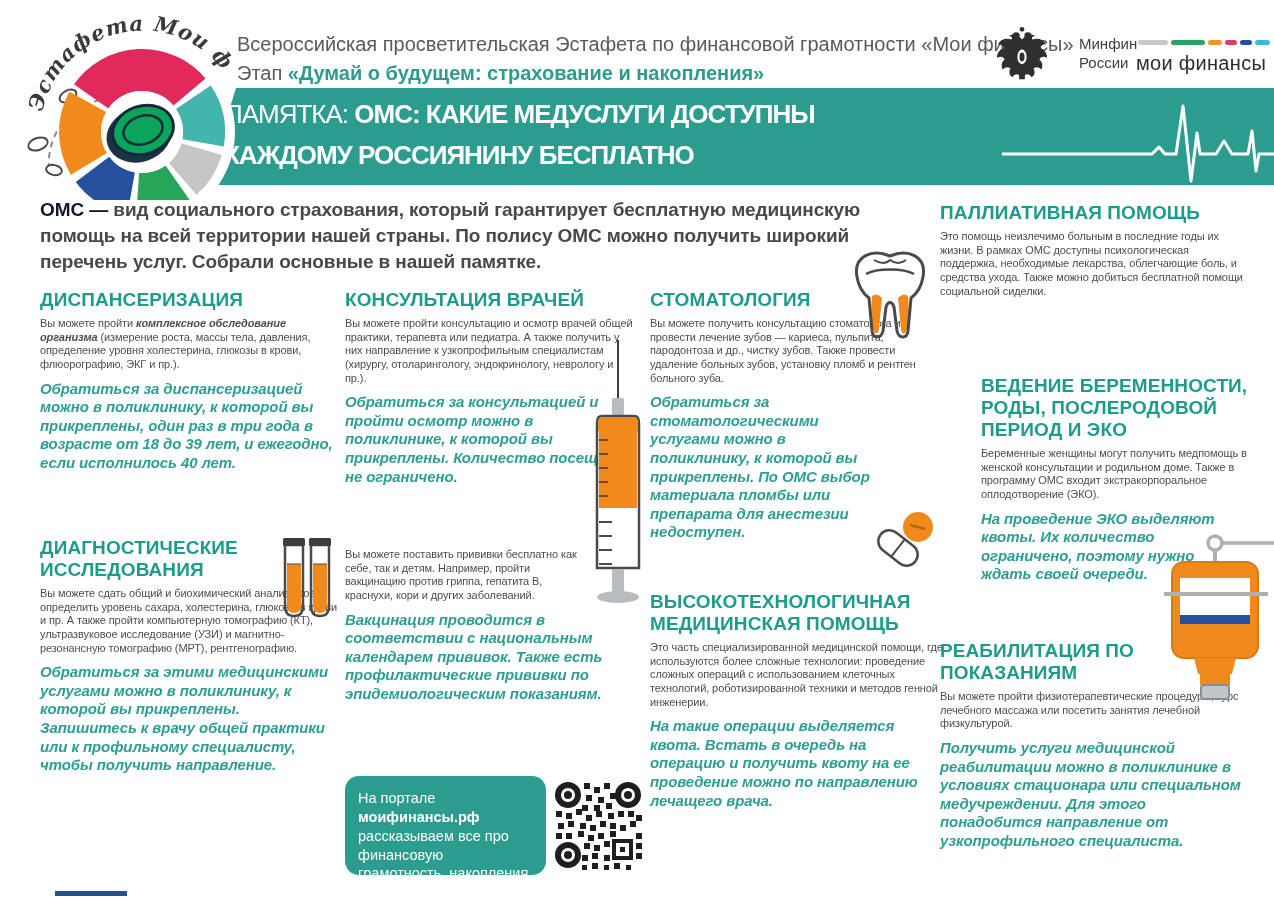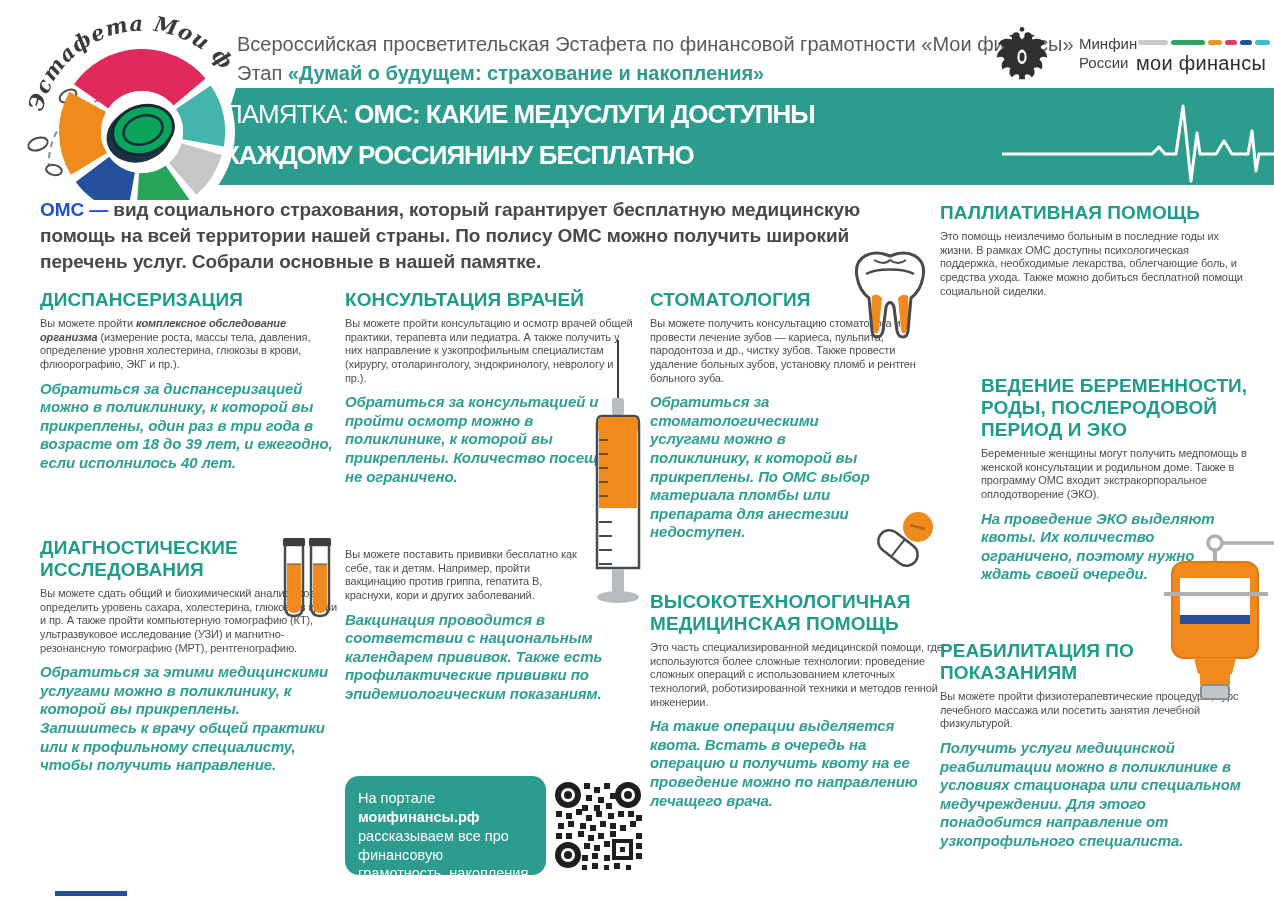--- a/index.html
+++ b/index.html
@@ -21,21 +21,21 @@
   .band{position:absolute;left:200px;top:88px;width:1074px;height:97px;background:#2b9c8e;
         clip-path:polygon(36px 0,100% 0,100% 100%,6px 100%);}
   .band-title{position:absolute;left:224px;top:94px;color:#fff;font-size:26px;line-height:41px;
         font-weight:700;letter-spacing:-1px;white-space:nowrap;}
   .kicker{font-weight:400;}
   .ecg{position:absolute;right:0;top:0;}
   .logo{position:absolute;left:4px;top:4px;}
   
   .intro{position:absolute;left:40px;top:197px;width:872px;margin:0;
          font-size:19px;font-weight:700;color:#484848;line-height:1.38;letter-spacing:-.1px;}
-  .intro-lead{color:#1d4ed8;}
+  .intro-lead{color:#0f172a;}
   
   .sec{position:absolute;}
   .sec-title{margin:0 0 6px 0;font-size:19px;line-height:1.16;color:#1d9c8b;font-weight:700;letter-spacing:.1px;}
   .sec-body{margin:0 0 8px 0;font-size:11px;line-height:1.24;color:#4e4e4e;letter-spacing:-.1px;}
   .sec-note{margin:0;font-size:15px;line-height:1.24;color:#2d9f92;font-style:italic;font-weight:600;letter-spacing:-.1px;}
   .emph{font-weight:700;font-style:italic;}
   
   .qr-box{position:absolute;left:345px;top:776px;width:201px;height:99px;background:#2b9c8e;border-radius:14px;
           color:#fff;font-size:14.5px;line-height:1.3;padding:13px 13px;box-sizing:border-box;}
   .qr-code{position:absolute;left:552px;top:779px;background:#fff;}

